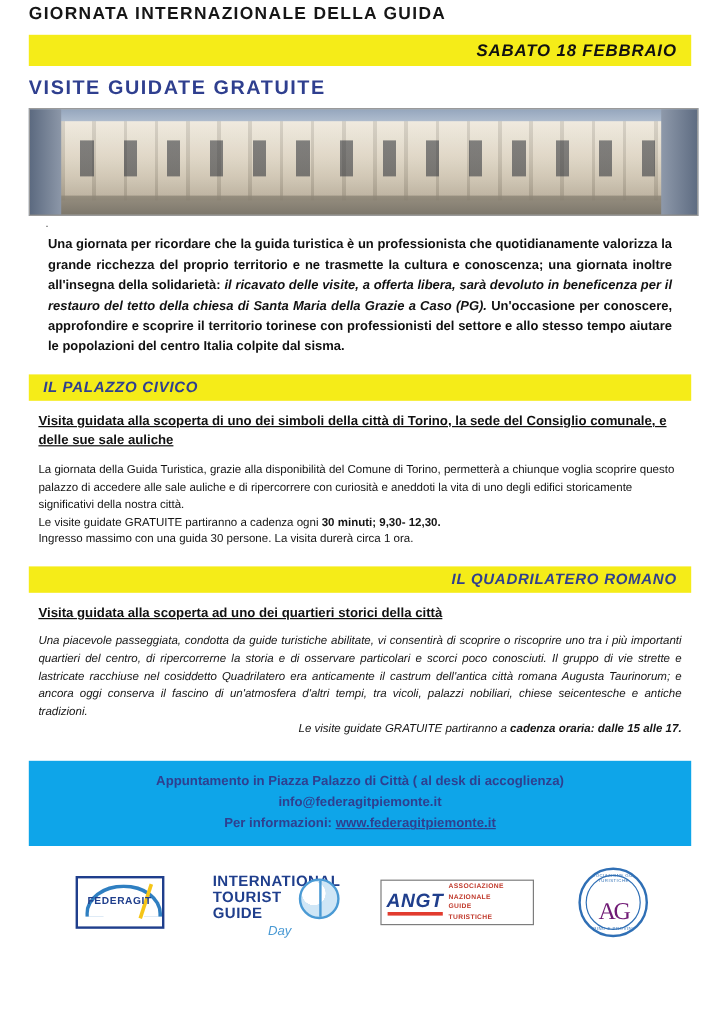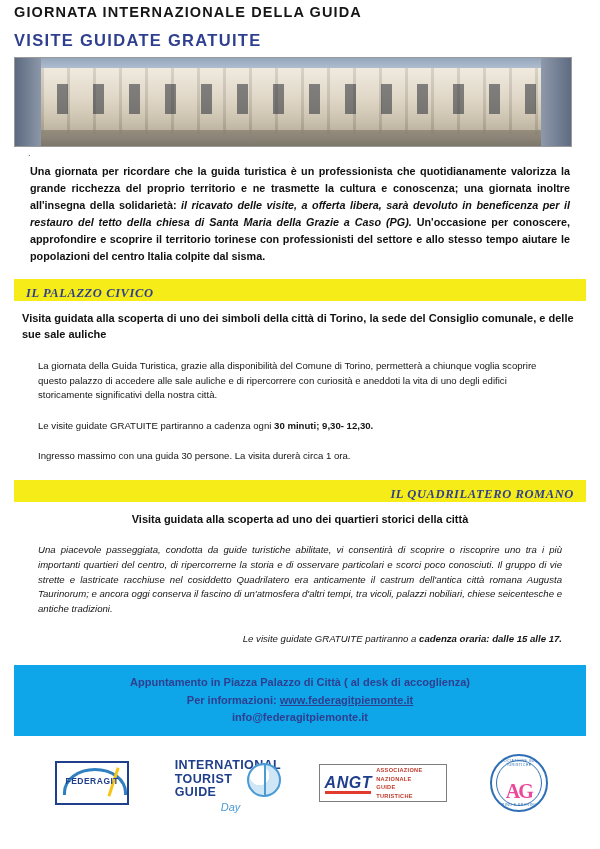--- a/index.html
+++ b/index.html
@@ -12,21 +12,21 @@
     background: #ffffff;
     font-family: "Liberation Sans", sans-serif;
     color: #1a1a1a;
     overflow: hidden;
     position: relative;
   }
   .page {
     width: 600px;
     height: 849px;
     box-sizing: border-box;
-    padding: 0 14px;
+    padding: 0 24px;
     position: relative;
   }
 
   
   .doc-title {
     padding-top: 4px;
     font-size: 14.5px;
     font-weight: bold;
     letter-spacing: 1.1px;
     color: #161616;
@@ -151,51 +151,51 @@
     font-style: italic;
     font-weight: bold;
   }
 
   
   .sec-band {
     margin-top: 14px;
     background: #f5ec18;
     height: 22px;
     display: flex;
-    align-items: flex-end;
-    box-sizing: border-box;
-    font-family: Liberation Serif, serif;
+    align-items: center;
+    box-sizing: border-box;
   }
   .sec-band.left { padding-left: 12px; justify-content: flex-start; }
   .sec-band.right { padding-right: 12px; justify-content: flex-end; }
   .sec-band .sec-text {
     font-size: 12.5px;
     font-weight: bold;
     font-style: italic;
     letter-spacing: 0.6px;
     color: #2f3f8f;
   }
 
   .sec-lead {
     margin: 9px 8px 0 8px;
     font-size: 11px;
     font-weight: bold;
     line-height: 1.5;
     color: #111;
+    text-decoration: underline;
   }
 
   .sec-body {
     margin: 9px 8px 0 8px;
     font-size: 9.6px;
     line-height: 1.52;
     color: #151515;
   }
   .sec-body.justify { text-align: justify; font-style: italic; }
   .sec-body .b { font-weight: bold; }
-  .sec-body p { margin: 16px; }
+  .sec-body p { margin: 0; }
 
   
   .contact {
     margin-top: 18px;
     background: #0ea5e9;
     padding: 9px 0 9px 0;
     text-align: center;
     font-size: 11px;
     font-weight: bold;
     line-height: 1.62;
@@ -340,22 +340,22 @@
     overflow: hidden;
   }
   .agtt-ring {
     position: absolute;
     inset: 4px;
     border-radius: 50%;
     border: 1px solid #2f6fb5;
   }
   .agtt-mono {
     font-size: 20px;
-    font-weight: bold;
-    color: #ec4899;
+    font-weight: normal;
+    color: #701a75;
     font-family: "Liberation Serif", serif;
     letter-spacing: -2px;
     margin-top: 16px;
   }
   .agtt-arc {
     position: absolute;
     top: 3px; left: 0; right: 0;
     text-align: center;
     font-size: 3.6px;
     color: #2f6fb5;
@@ -372,20 +372,23 @@
 </style>
 </head>
 <body>
 
 <div class="page">
 
   <div class="doc-title">
     <span>GIORNATA INTERNAZIONALE DELLA GUIDA</span>
   </div>
 
+  <div class="yellow-band">
+    <span class="band-text">SABATO 18 FEBBRAIO</span>
+  </div>
 
   <div class="subtitle">VISITE GUIDATE GRATUITE</div>
 
   <div class="photo-wrap">
     <div class="photo"></div>
     <div class="photo-sky"></div>
     <div class="photo-building"></div>
     <div class="photo-windows"></div>
     <div class="photo-base"></div>
     <div class="photo-col-left"></div>
@@ -407,34 +410,34 @@
       <span>Le visite guidate GRATUITE partiranno a cadenza ogni </span><span class="b">30 minuti; 9,30- 12,30.</span>
     </p>
     <p>
       <span>Ingresso massimo con una guida 30 persone. La visita durerà circa 1 ora.</span>
     </p>
   </div>
 
   <div class="sec-band right">
     <span class="sec-text">IL QUADRILATERO ROMANO</span>
   </div>
-  <div class="sec-lead" style="text-align:center">Visita guidata alla scoperta ad uno dei quartieri storici della città</div>
+  <div class="sec-lead" style="text-align:left">Visita guidata alla scoperta ad uno dei quartieri storici della città</div>
   <div class="sec-body justify">
     <p>Una piacevole passeggiata, condotta da guide turistiche abilitate, vi consentirà di scoprire o riscoprire uno tra i più importanti quartieri del centro, di ripercorrerne la storia e di osservare particolari e scorci poco conosciuti. Il gruppo di vie strette e lastricate racchiuse nel cosiddetto Quadrilatero era anticamente il castrum dell'antica città romana Augusta Taurinorum; e ancora oggi conserva il fascino di un'atmosfera d'altri tempi, tra vicoli, palazzi nobiliari, chiese seicentesche e antiche tradizioni.</p>
     <p style="text-align:right">
       <span>Le visite guidate GRATUITE partiranno a </span><span class="b">cadenza oraria: dalle 15 alle 17.</span>
     </p>
   </div>
 
   <div class="contact">
     <div>Appuntamento in Piazza Palazzo di Città ( al desk di accoglienza)</div>
+    <div>info@federagitpiemonte.it</div>
     <div>
       <span>Per informazioni: </span><a class="link" href="#">www.federagitpiemonte.it</a>
     </div>
-    <div>info@federagitpiemonte.it</div>
   </div>
 
   <div class="logos">
 
     <div class="logo logo-federagit">
       <div class="fed-box">
         <div class="fed-swoosh"></div>
         <div class="fed-slash"></div>
         <div class="fed-name">FEDERAGIT</div>
       </div>

